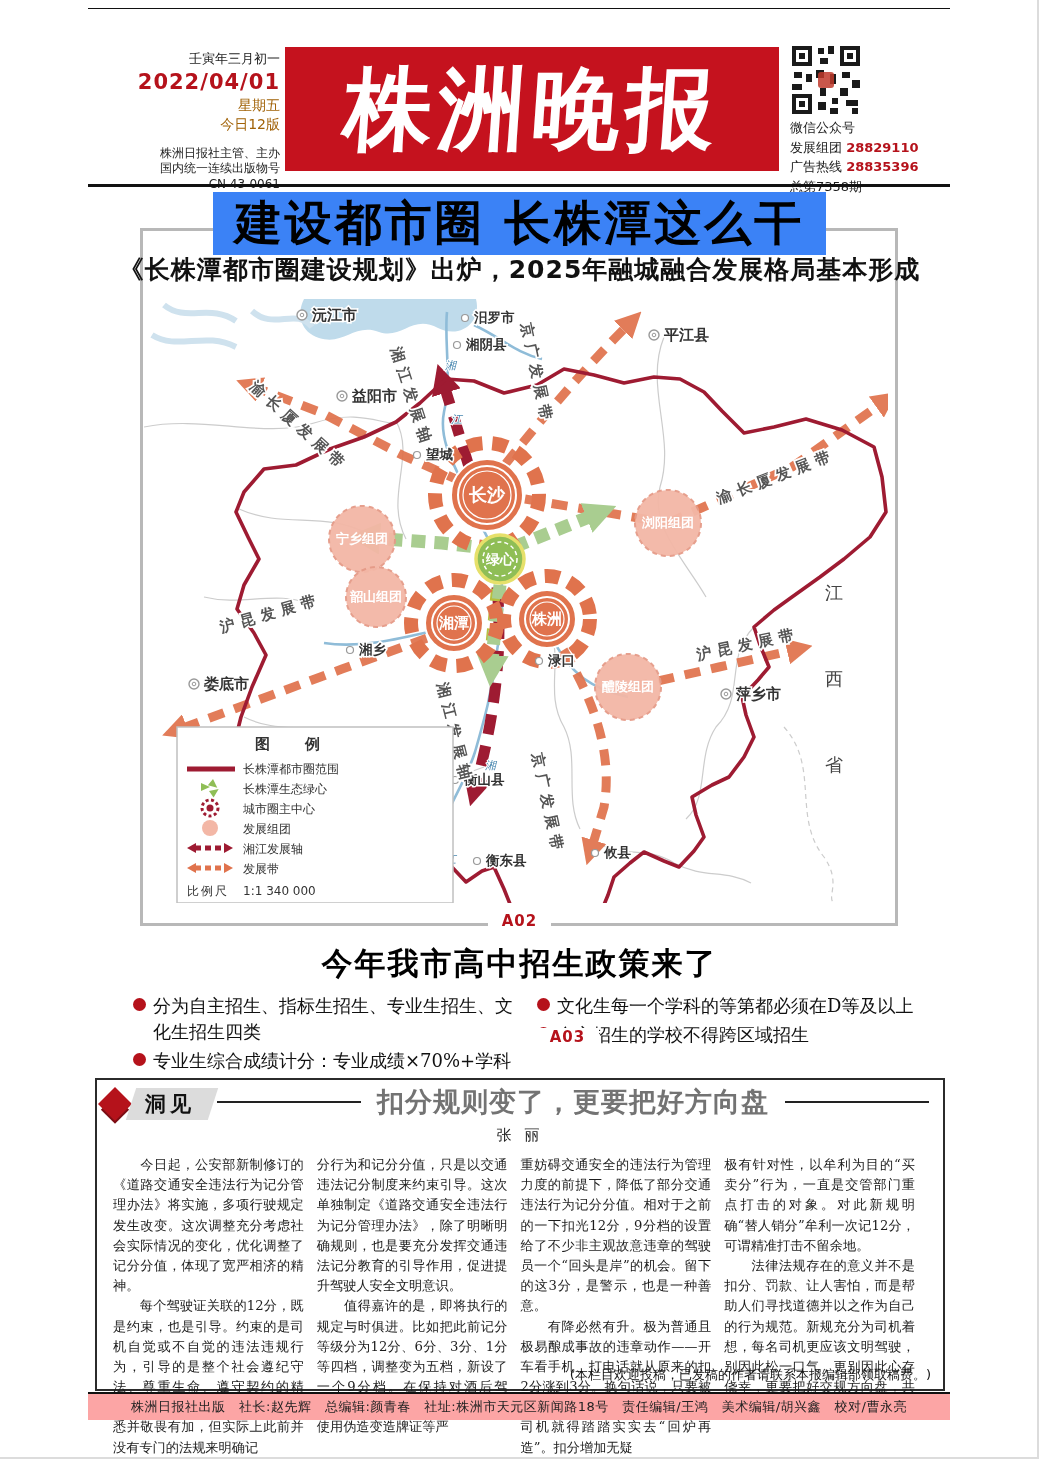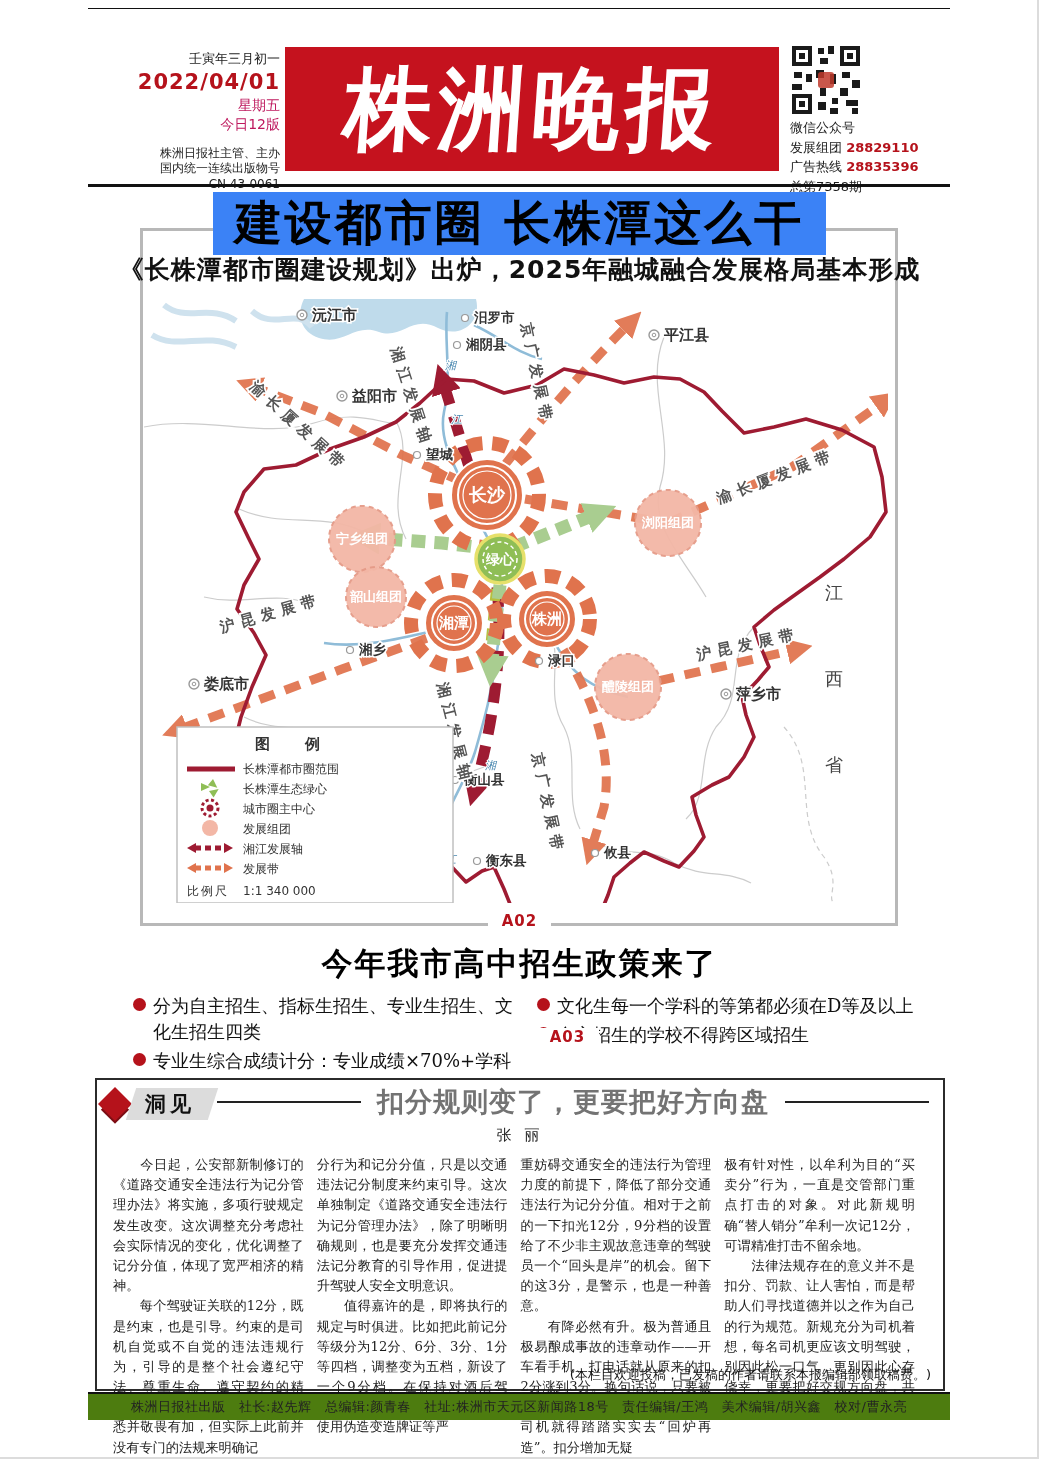--- a/index.html
+++ b/index.html
@@ -4,21 +4,21 @@
 <style>
   html,body{margin:0;padding:0;background:#f2f2f2;}
   .page{position:relative;width:1039px;height:1459px;background:#fff;margin:0 auto;
         font-family:"DejaVu Sans","Liberation Sans",sans-serif;color:#1a1a1a;overflow:hidden;
         box-shadow:inset -2px -2px 0 #dcdcdc;}
   .hairline{position:absolute;left:88px;width:862px;height:1px;background:#111;}
   
   .mh-left{position:absolute;left:88px;top:50px;width:192px;text-align:right;line-height:1.35;}
   .mh-cal{font-size:13px;color:#222;}
   .mh-date{font-size:21px;font-weight:bold;color:#b5121b;letter-spacing:1px;}
-  .mh-week,.mh-pages{font-size:14px;color:#be185d;}
+  .mh-week,.mh-pages{font-size:14px;color:#a16207;}
   .mh-pub{font-size:12px;color:#222;margin-top:12px;line-height:1.3;}
   .mh-title{position:absolute;left:285px;top:47px;width:494px;height:124px;background:#c5121e;
             display:flex;align-items:center;justify-content:center;}
   .mh-title span{font-family:"DejaVu Serif","Liberation Serif",serif;font-weight:bold;color:#fff;
             font-size:88px;letter-spacing:6px;transform:skewX(-4deg) scaleY(1.02);white-space:nowrap;}
   .mh-right{position:absolute;left:790px;top:44px;width:165px;font-size:13px;line-height:1.5;}
   .mh-qr{display:block;margin-bottom:2px;}
   .mh-hot b{color:#b5121b;font-weight:bold;}
   
   .headline{position:absolute;left:0;top:192px;width:100%;text-align:center;z-index:3;}
@@ -49,21 +49,21 @@
   .in-titlerow{position:absolute;left:120px;right:14px;top:4px;display:flex;align-items:center;}
   .in-titlerow .ln{flex:1;height:2px;background:#222;}
   .in-title{padding:0 16px;font-size:27px;font-weight:900;color:#737373;letter-spacing:1px;white-space:nowrap;}
   .in-author{text-align:center;font-size:15px;color:#222;letter-spacing:4px;margin-top:2px;}
   .in-cols{display:flex;gap:13px;padding:10px 28px 0 16px;}
   .in-col{flex:1;font-family:"DejaVu Serif","Liberation Serif",serif;font-size:13.2px;line-height:1.53;
           color:#1c1c1c;text-align:justify;white-space:pre-wrap;}
   .in-note{position:absolute;right:12px;bottom:5px;font-size:13px;color:#111;}
   
   .foot-line{position:absolute;left:88px;width:862px;top:1392px;height:2px;background:#111;}
-  .foot-bar{position:absolute;left:88px;width:862px;top:1394px;height:26px;background:#4d7c0f;
+  .foot-bar{position:absolute;left:88px;width:862px;top:1394px;height:26px;background:#fca5a5;
             display:flex;align-items:center;justify-content:center;font-size:13px;color:#222;letter-spacing:.5px;}
 </style>
 </head>
 <body>
 
 <div class="page">
 
   <div class="hairline" style="top:8px"></div>
 
   <div class="mh-left">

